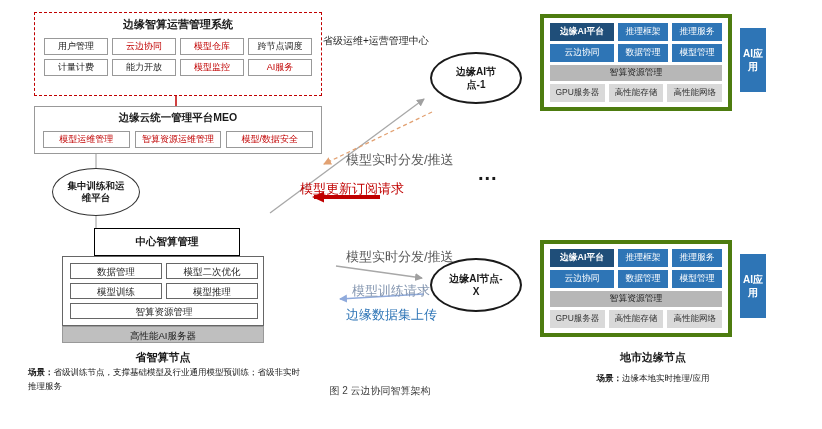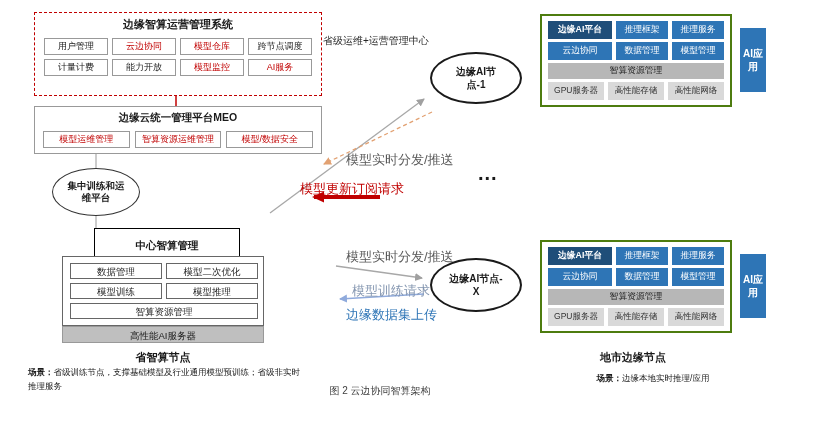--- a/index.html
+++ b/index.html
@@ -17,41 +17,41 @@
   
   .meo-box{left:34px;top:106px;width:288px;height:48px;border:1px solid #999;background:#fff;box-sizing:border-box;}
   .meo-title{font-size:10.5px;}
   .meo-row{display:flex;gap:5px;margin:6px 8px 0 8px;}
   .meo-row .cell{flex:1;color:#c00000;}
 
   
   .ellipse{left:52px;top:168px;width:88px;height:48px;border:1.5px solid #333;border-radius:50%;
            display:flex;align-items:center;justify-content:center;text-align:center;
            font-size:9.5px;font-weight:bold;line-height:1.25;box-sizing:border-box;padding:0 10px;background:#fff;}
-  .center-box{left:94px;top:228px;width:146px;height:36px;border:1.5px solid #000;
+  .center-box{left:94px;top:228px;width:146px;height:28px;border:1.5px solid #000;
               font-size:10.5px;font-weight:bold;display:flex;align-items:center;justify-content:center;background:#fff;box-sizing:border-box;}
 
   
   .stack{left:62px;top:256px;width:202px;height:70px;border:1px solid #666;box-sizing:border-box;background:#fff;}
   .stack .cell{position:absolute;height:16px;line-height:16px;font-size:9.5px;border:1px solid #666;box-sizing:border-box;}
   .server-bar{left:62px;top:326px;width:202px;height:17px;background:#bfbfbf;border:1px solid #999;
               font-size:9.5px;text-align:center;line-height:17px;box-sizing:border-box;}
   .node-title{font-weight:bold;font-size:11px;text-align:center;}
   .scene{font-size:8.5px;line-height:1.6;color:#1a1a1a;}
   .scene b{font-weight:bold;}
 
   
   .hdr-label{font-size:10px;color:#262626;}
   .arrow-label{font-size:13px;white-space:nowrap;}
   .node-ellipse{border:2px solid #1a1a1a;border-radius:50%;display:flex;align-items:center;justify-content:center;
                 text-align:center;font-size:10px;font-weight:bold;line-height:1.3;box-sizing:border-box;padding:0 16px;background:#fff;}
   .dots{font-size:20px;font-weight:bold;letter-spacing:1px;color:#1a1a1a;}
 
   
-  .panel{left:540px;width:192px;border:2px solid #4d7c0f;background:#fff;box-sizing:border-box;padding:5px 6px;}
+  .panel{left:540px;width:192px;border:4px solid #4d7c0f;background:#fff;box-sizing:border-box;padding:5px 6px;}
   .p-row{display:flex;gap:4px;margin-bottom:3px;}
   .p-cell{color:#fff;font-size:8.8px;text-align:center;padding:3px 0;white-space:nowrap;overflow:hidden;}
   .p-dark{background:#1f4e79;font-weight:bold;width:64px;}
   .p-blue{background:#2e75b6;flex:1;}
   .p-blue-fixed{background:#2e75b6;width:64px;}
   .p-resource{background:#b7b7b7;color:#1f1f1f;font-size:8.8px;text-align:center;padding:2px 0;margin-bottom:3px;}
   .p-hw{background:#d9d9d9;color:#333;flex:1;font-size:8.5px;text-align:center;padding:3px 0;white-space:nowrap;}
   .ai-bar{left:740px;width:26px;height:64px;background:#2e75b6;color:#fff;font-weight:bold;font-size:10px;
           display:flex;align-items:center;justify-content:center;text-align:center;line-height:1.3;}
 
@@ -177,20 +177,20 @@
     </div>
     <div class="p-resource">智算资源管理</div>
     <div class="p-row" style="margin-bottom:0;">
       <div class="p-hw">GPU服务器</div>
       <div class="p-hw">高性能存储</div>
       <div class="p-hw">高性能网络</div>
     </div>
   </div>
   <div class="abs ai-bar" style="top:254px;">AI应用</div>
 
-  <div class="abs node-title" style="left:520px;top:350px;width:226px;">地市边缘节点</div>
+  <div class="abs node-title" style="left:540px;top:350px;width:226px;">地市边缘节点</div>
   <div class="abs scene" style="left:540px;top:372px;width:226px;text-align:center;">
     <b>场景：</b><span>边缘本地实时推理/应用</span>
   </div>
 
   <div class="abs caption">图 2 云边协同智算架构</div>
 
 </div>
 
 </body></html>

